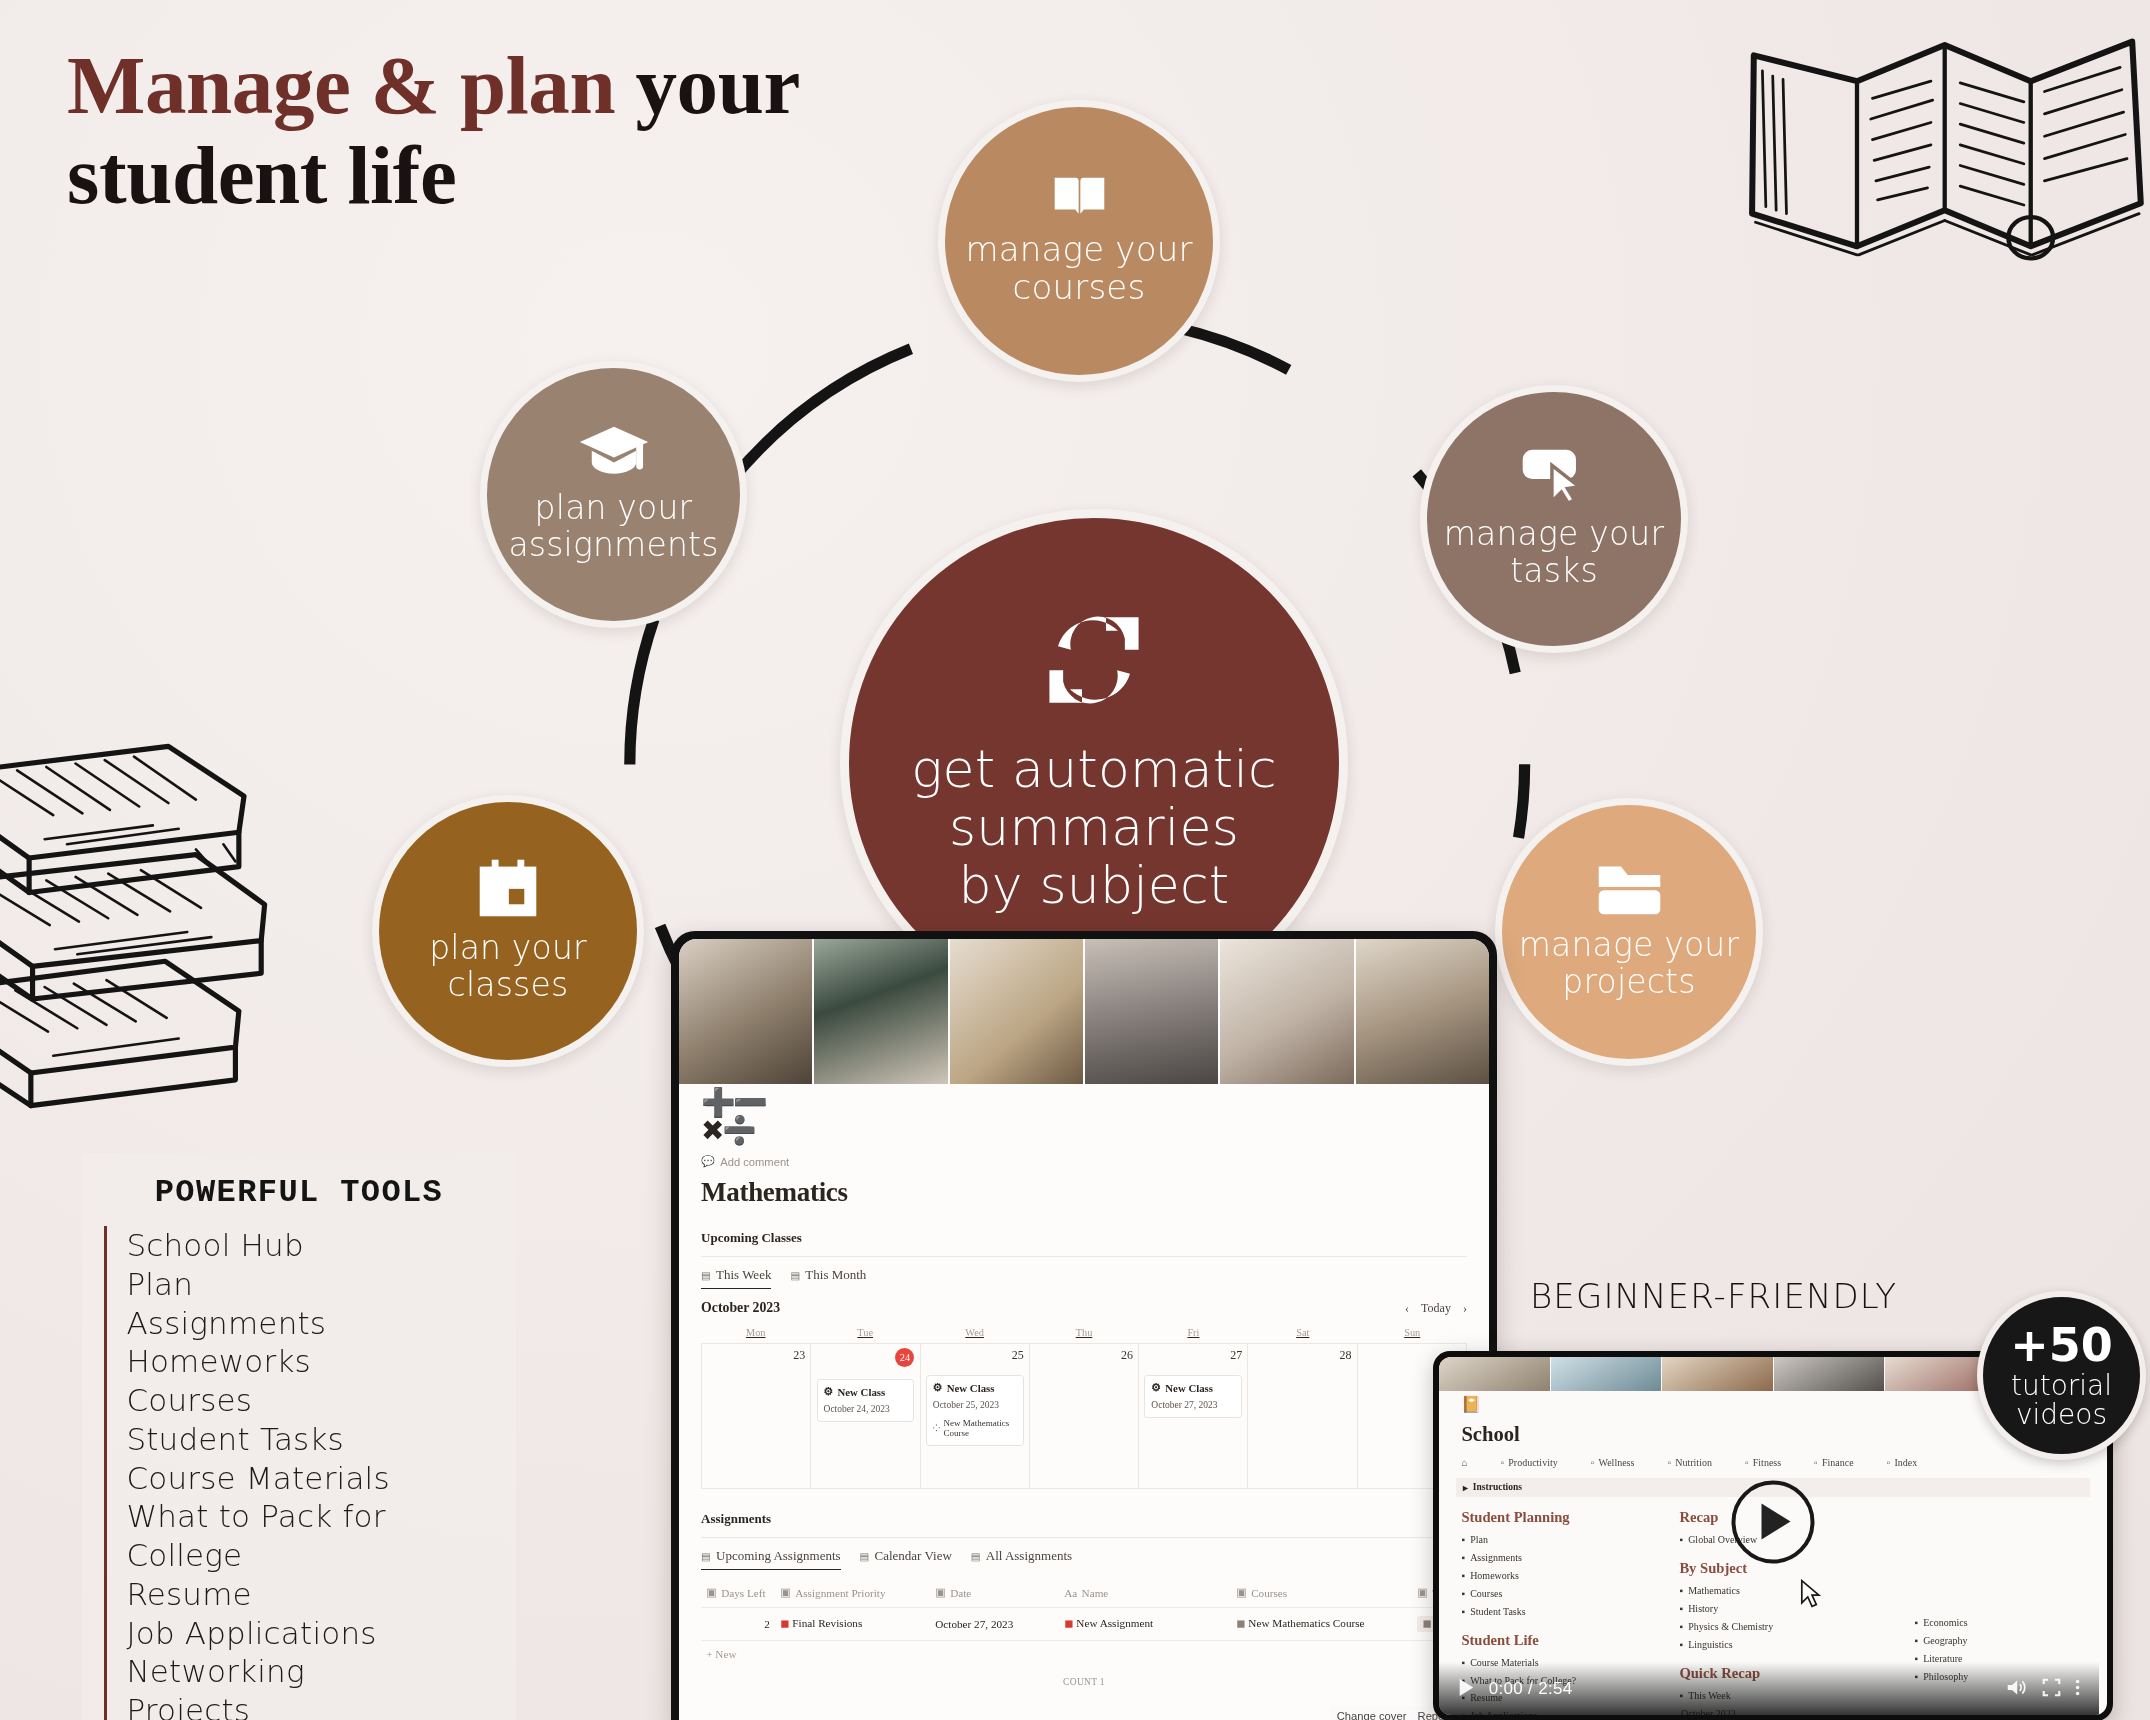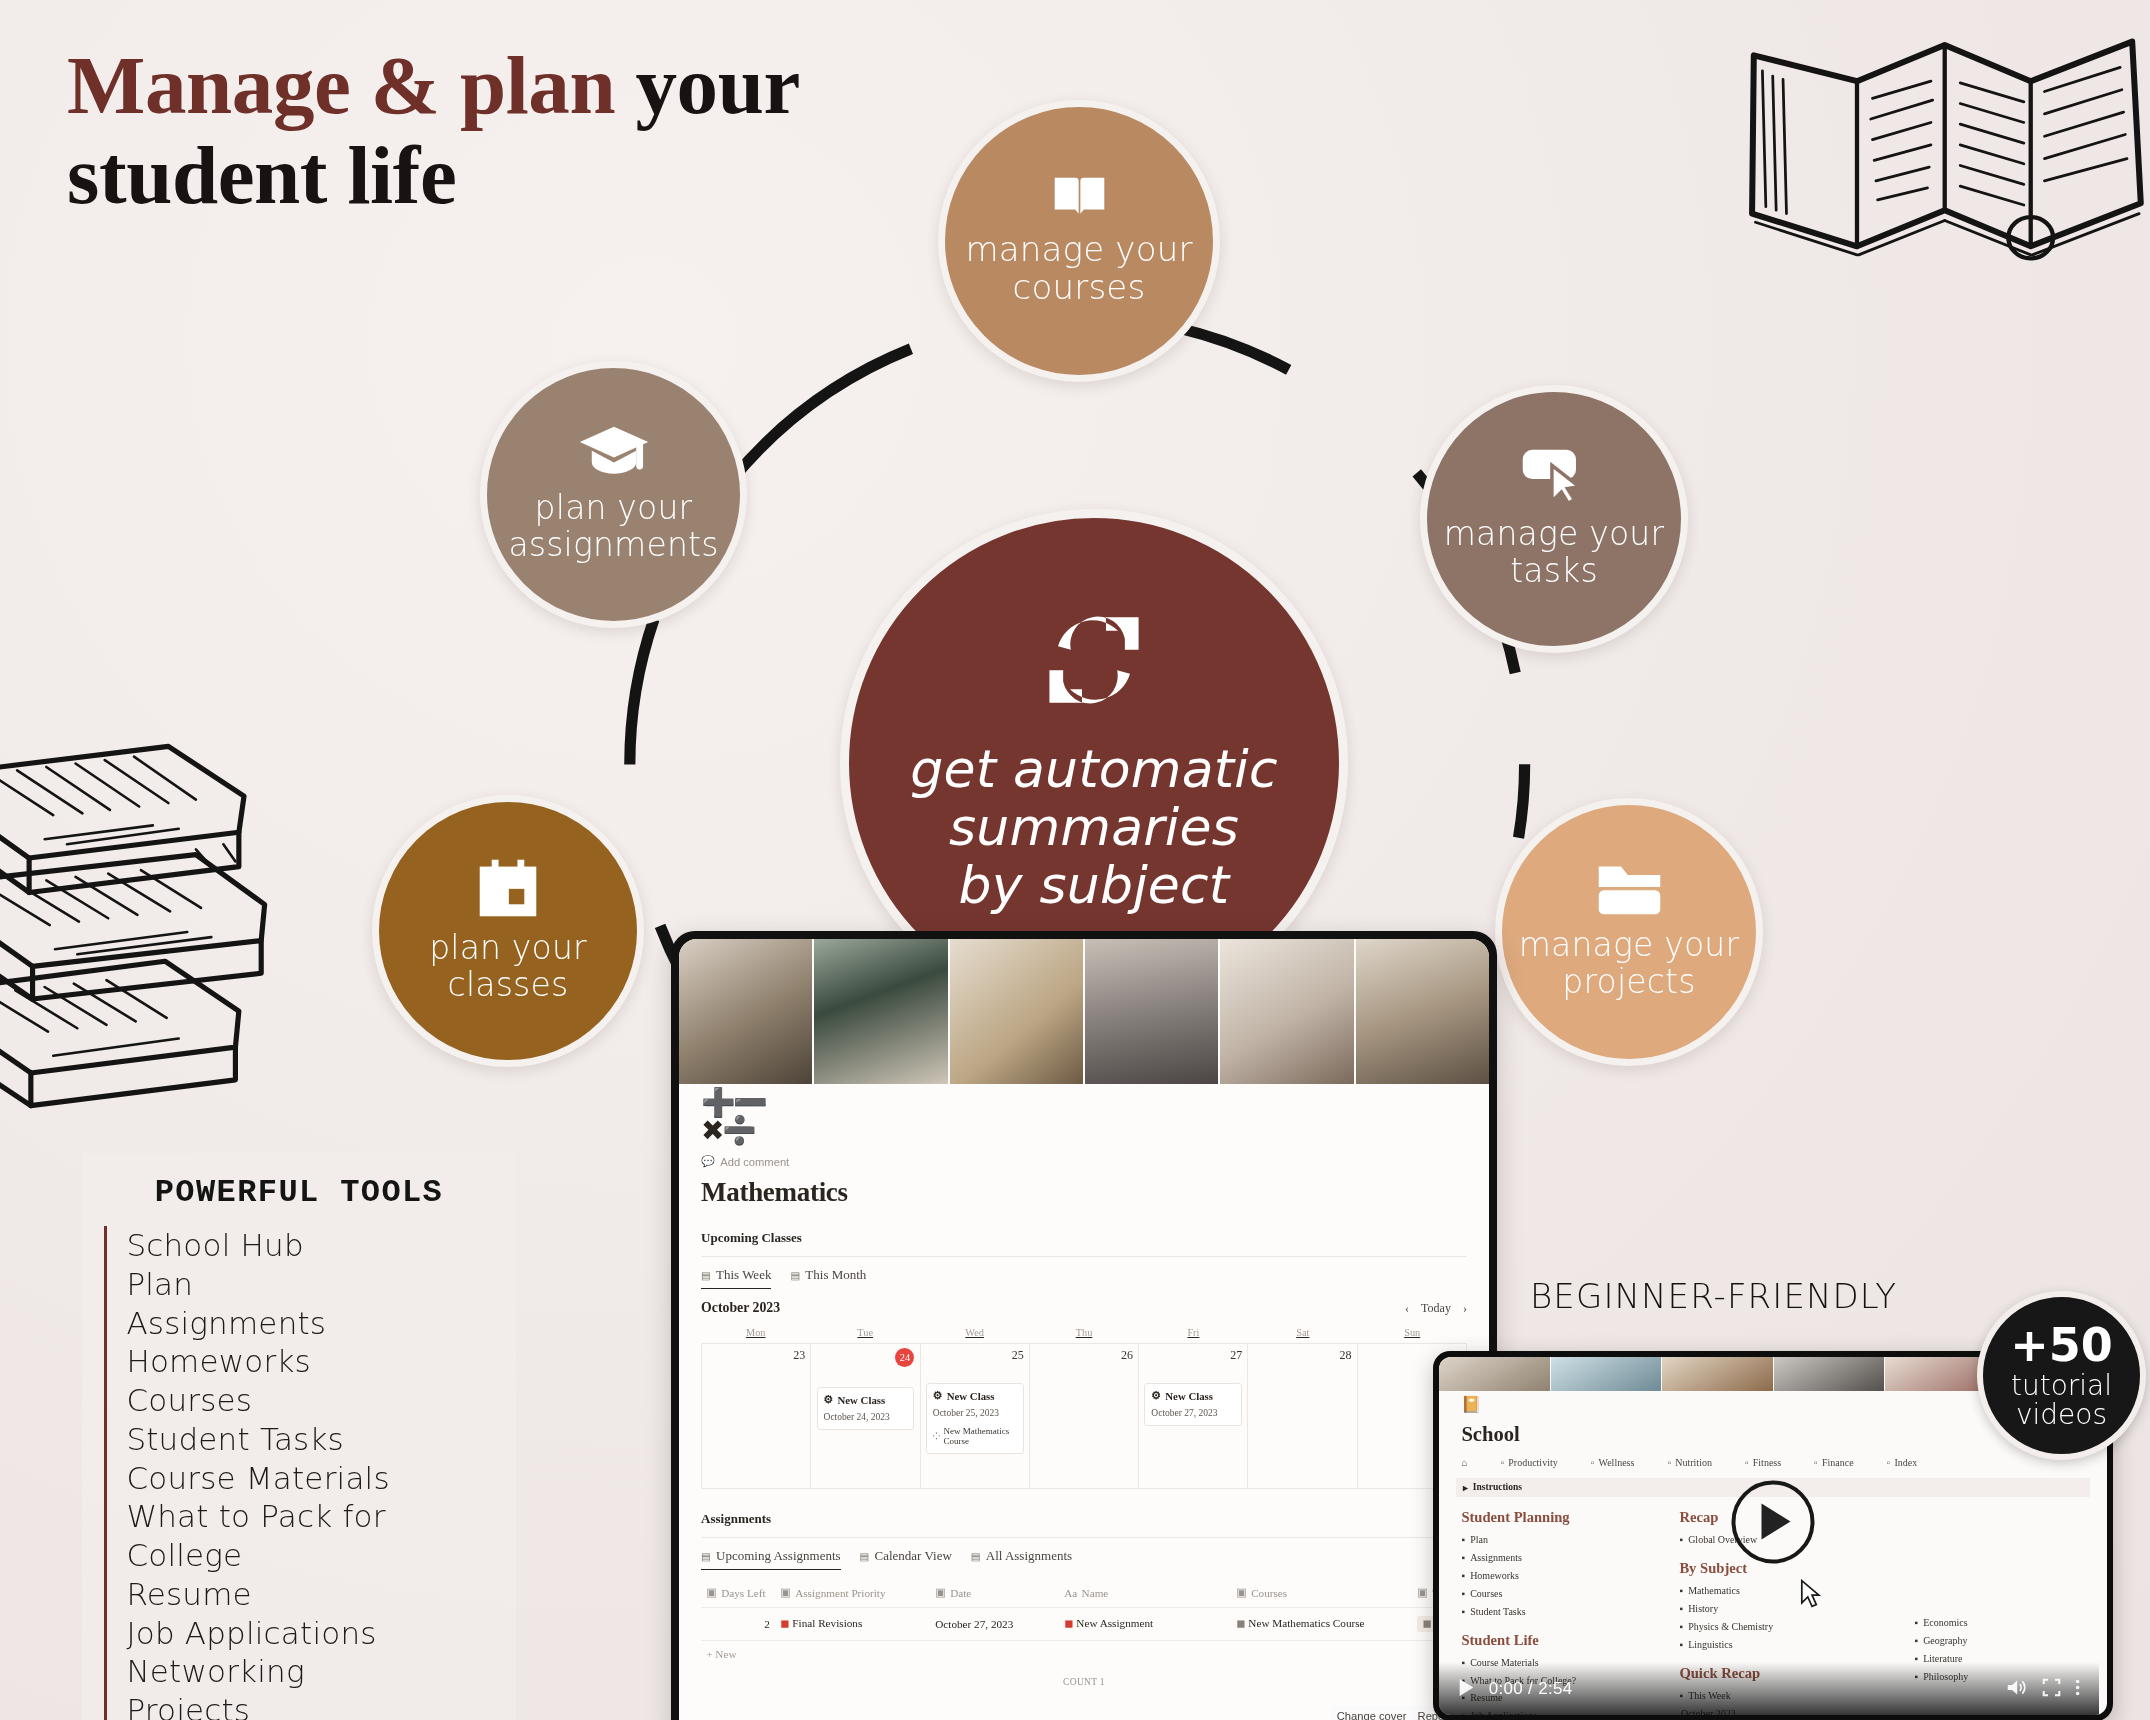--- a/index.html
+++ b/index.html
@@ -56,21 +56,21 @@
   #b-assign .cap { font-size: 33px; }
   #b-tasks       { left: 1420px; top: 385px;  width: 268px; height: 268px; background:#8d7466; }
   #b-tasks .cap  { font-size: 33px; }
   #b-classes     { left: 372px;  top: 795px;  width: 272px; height: 272px; background:#95621f; }
   #b-classes .cap{ font-size: 33px; }
   #b-projects    { left: 1495px; top: 798px;  width: 268px; height: 268px; background:#dda97d; }
   #b-projects .cap{ font-size: 33px; }
 
   #b-center {
     left: 840px; top: 509px; width: 508px; height: 508px;
-    background:#75362f; border-width: 9.5px; font-style: italic;
+    background:#75362f; border-width: 9.5px;
   }
   #b-center .cap { font-size: 52px; line-height: 1.12; }
   #b-center .glyph { margin-bottom: 29px; }
 
   
   #tools {
     position: absolute; left: 82px; top: 1153px; z-index: 30;
     width: 434px; padding: 20.6px 22.4px 26px 22.4px;
     background: rgba(243,237,235,.72);
   }
@@ -146,21 +146,21 @@
     margin: 11.2px 22.4px 0 22.4px; font-size: 13.8px; font-weight: 700;
   }
   .calnav { display: flex; align-items: center; gap: 12px; font-weight: 400; font-size: 12px; color:#4b4540; }
   .daynames { display: grid; grid-template-columns: repeat(7,1fr); margin: 10.3px 22.4px 0 22.4px; text-decoration: underline; }
   .daynames div { text-align: center; font-size: 10.3px; color: #a49b94; }
   .calgrid {
     display: grid; grid-template-columns: repeat(7,1fr);
     margin: 5.2px 22.4px 0 22.4px; border-top: 0.9px solid #ece7e3; border-left: 0.9px solid #ece7e3;
   }
   .cell { border-right: 0.9px solid #ece7e3; border-bottom: 0.9px solid #ece7e3; min-height: 145px; padding: 4.3px 5.2px; }
-  .dnum { text-align: right; font-size: 12px; color: #3a332d; margin-bottom: 20px; }
+  .dnum { text-align: right; font-size: 12px; color: #3a332d; margin-bottom: 12px; }
   .dnum.today {
     display: inline-block; float: right; background: #e8453c; color: #fff;
     border-radius: 50%; width: 19px; height: 19px; line-height: 19px; text-align: center; font-size: 10.3px;
   }
   .ev {
     border: 0.9px solid #e8e3df; border-radius: 3.4px; padding: 5.2px 6px 6.9px 6px; background: #fff;
   }
   .ev .t { font-size: 10.8px; font-weight: 700; display:flex; align-items:center; gap:4.3px; }
   .ev .d { font-size: 9.5px; color: #5d554e; margin-top: 6px; }
   .ev .rel { font-size: 9px; color: #3b342e; margin-top: 7.7px; display:flex; align-items:center; gap:3.4px;}

